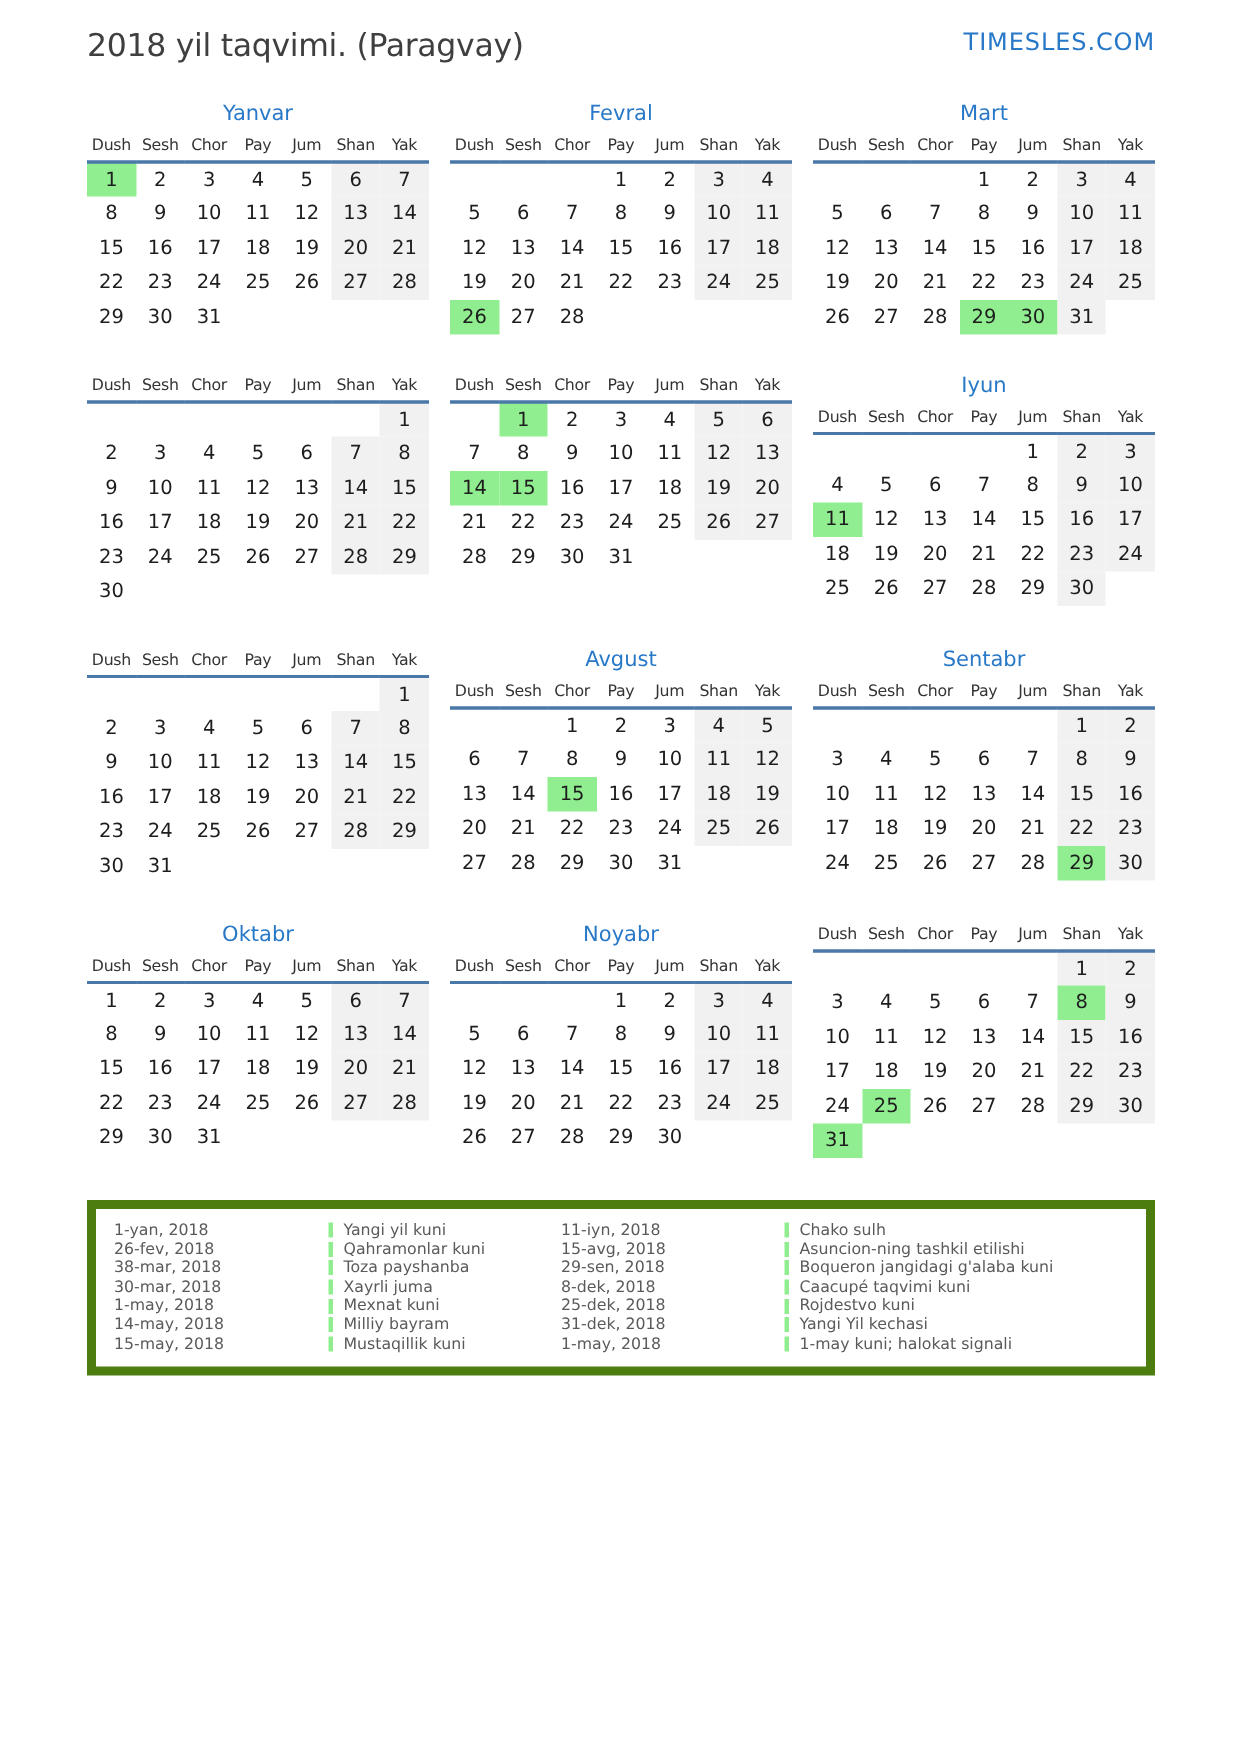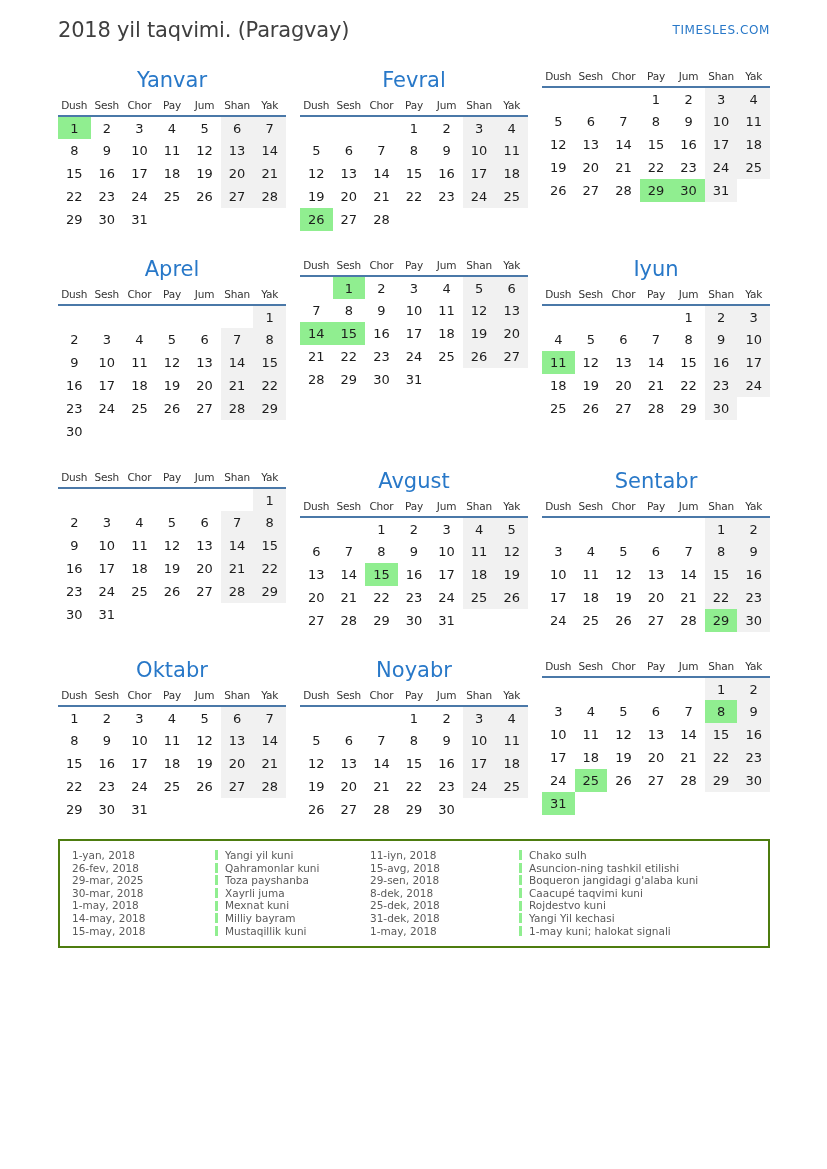--- a/index.html
+++ b/index.html
@@ -11,44 +11,44 @@
     --legend-text:#5a5a5a;
   }
   *{box-sizing:border-box;}
   html,body{margin:0;padding:0;}
   body{
     width:827px;height:1169px;background:#ffffff;
     font-family:"DejaVu Sans","Liberation Sans",sans-serif;
     position:relative;overflow:hidden;
   }
   .page{padding:18px 57px 0 58px;}
-  .page-header{display:flex;justify-content:space-between;align-items:center;}
+  .page-header{display:flex;justify-content:space-between;align-items:flex-start;}
   .page-title{font-size:21px;color:var(--text-dark);letter-spacing:-0.2px;}
-  .site-link{font-size:12px;color:var(--accent);text-decoration:none;letter-spacing:0.6px;cursor:pointer;}
+  .site-link{font-size:16px;color:var(--accent);text-decoration:none;letter-spacing:0.6px;cursor:pointer;}
   .months-grid{
     margin-top:26px;
     display:grid;grid-template-columns:repeat(3,1fr);
     column-gap:14px;row-gap:26px;
   }
   .month{}
-  .month-title{text-align:center;color:var(--accent);font-size:21px;margin-bottom:5px;}
+  .month-title{text-align:center;color:var(--accent);font-size:14px;margin-bottom:5px;}
   table.cal{border-collapse:collapse;width:100%;table-layout:fixed;}
   table.cal thead tr{border-bottom:2px solid var(--rule);}
   table.cal th{
     font-size:10.5px;font-weight:normal;color:#333;
     padding:2px 0 4px;letter-spacing:-0.2px;
   }
   table.cal td{
     text-align:center;font-size:13px;color:#1d1d1d;
     height:23px;padding:0;
   }
   td.weekend{background:var(--weekend);}
   td.holiday{background:var(--green);}
   .legend-box{
-    margin-top:18px;border:2px solid #4d7c0f;
+    margin-top:28px;border:6px solid #4d7c0f;
     padding:8px 12px 9px 12px;
   }
   .legend-grid{
     display:grid;
     grid-template-columns:132px 166px 138px 1fr;
     font-size:10.5px;color:var(--legend-text);
     line-height:12.6px;
   }
   .lg-date{white-space:nowrap;}
   .lg-name{white-space:nowrap;display:flex;align-items:center;padding-left:11px;}
@@ -187,20 +187,21 @@
               <td>28</td>
               <td></td>
               <td></td>
               <td></td>
               <td></td>
             </tr>
           </tbody>
         </table>
       </section>
       <section class="month">
+        <div class="month-title">Mart</div>
         <table class="cal">
           <thead>
             <tr>
               <th>Dush</th>
               <th>Sesh</th>
               <th>Chor</th>
               <th>Pay</th>
               <th>Jum</th>
               <th>Shan</th>
               <th>Yak</th>
@@ -249,21 +250,20 @@
               <td>28</td>
               <td class="holiday">29</td>
               <td class="holiday">30</td>
               <td class="weekend">31</td>
               <td></td>
             </tr>
           </tbody>
         </table>
       </section>
       <section class="month">
-        <div class="month-title">Aprel</div>
         <table class="cal">
           <thead>
             <tr>
               <th>Dush</th>
               <th>Sesh</th>
               <th>Chor</th>
               <th>Pay</th>
               <th>Jum</th>
               <th>Shan</th>
               <th>Yak</th>
@@ -863,21 +863,21 @@
         <div class="lg-date">26-fev, 2018</div>
         <div class="lg-name">
           <span class="bar"></span>
           <span>Qahramonlar kuni</span>
         </div>
         <div class="lg-date">15-avg, 2018</div>
         <div class="lg-name">
           <span class="bar"></span>
           <span>Asuncion-ning tashkil etilishi</span>
         </div>
-        <div class="lg-date">29-mar, 2025</div>
+        <div class="lg-date">38-mar, 2018</div>
         <div class="lg-name">
           <span class="bar"></span>
           <span>Toza payshanba</span>
         </div>
         <div class="lg-date">29-sen, 2018</div>
         <div class="lg-name">
           <span class="bar"></span>
           <span>Boqueron jangidagi g'alaba kuni</span>
         </div>
         <div class="lg-date">30-mar, 2018</div>

